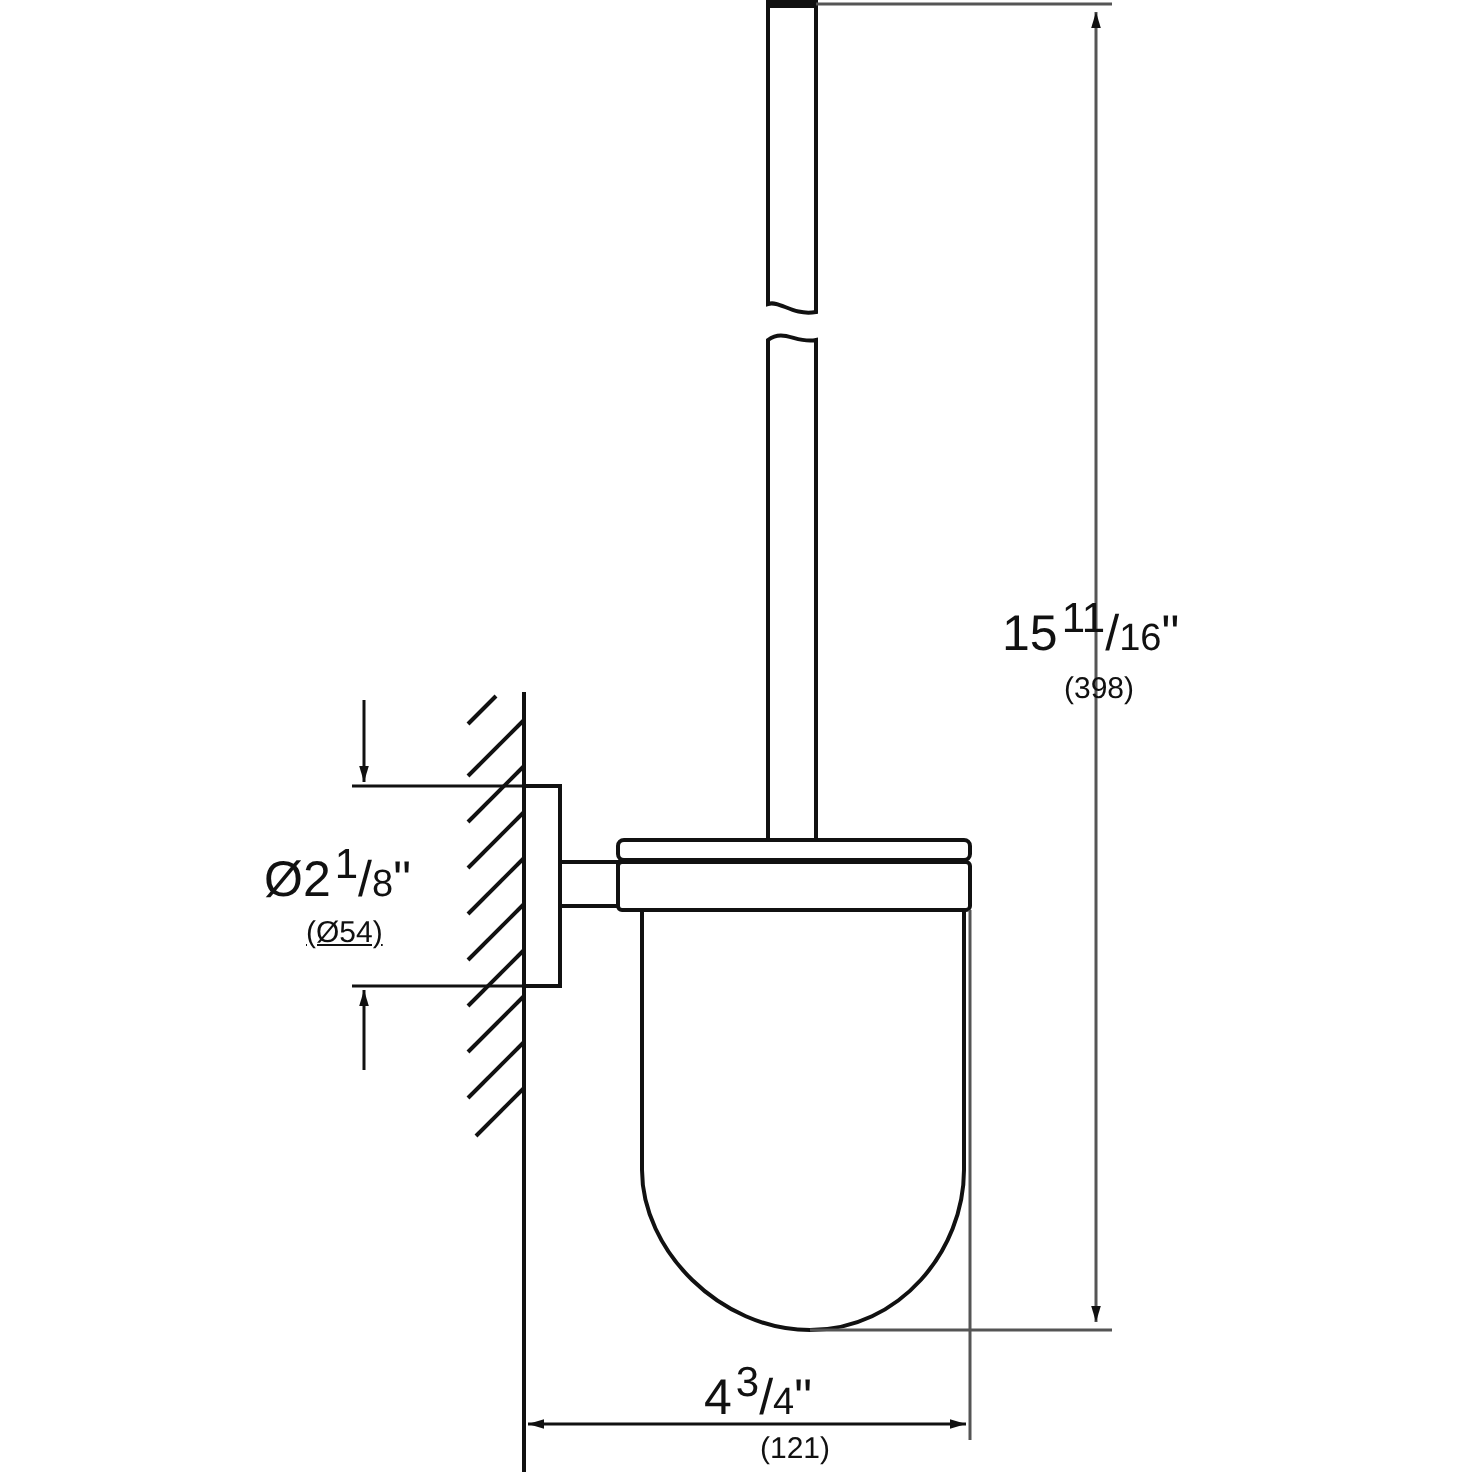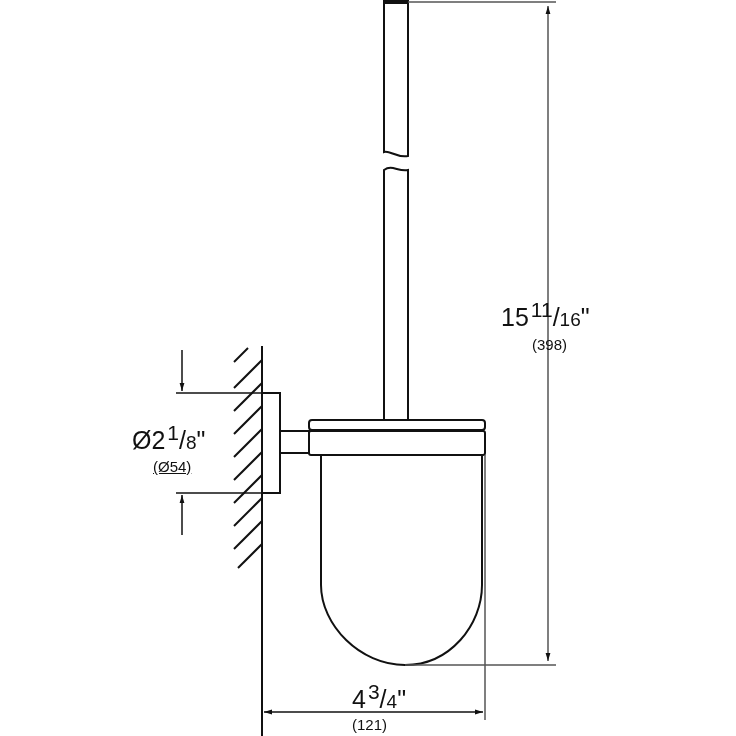--- a/index.html
+++ b/index.html
@@ -79,13 +79,13 @@
 <div class="lbl metric" style="left:512px; top:336px;margin-left:20px;">(398)</div>
 
 <div class="lbl" style="left:132px; top:421px;">
   <span class="big">Ø2</span><span class="sup">1</span><span class="slash">/</span><span class="sub">8</span><span class="big">"</span>
 </div>
 <div class="lbl metric" style="left:153px; top:458px;text-decoration:underline;">(Ø54)</div>
 
 <div class="lbl" style="left:352px; top:680px;">
   <span class="big">4</span><span class="sup">3</span><span class="slash">/</span><span class="sub">4</span><span class="big">"</span>
 </div>
-<div class="lbl metric" style="left:352px; top:716px;">(121)</div>
+<div class="lbl metric" style="left:380px; top:716px;">(121)</div>
 
 </body></html>

